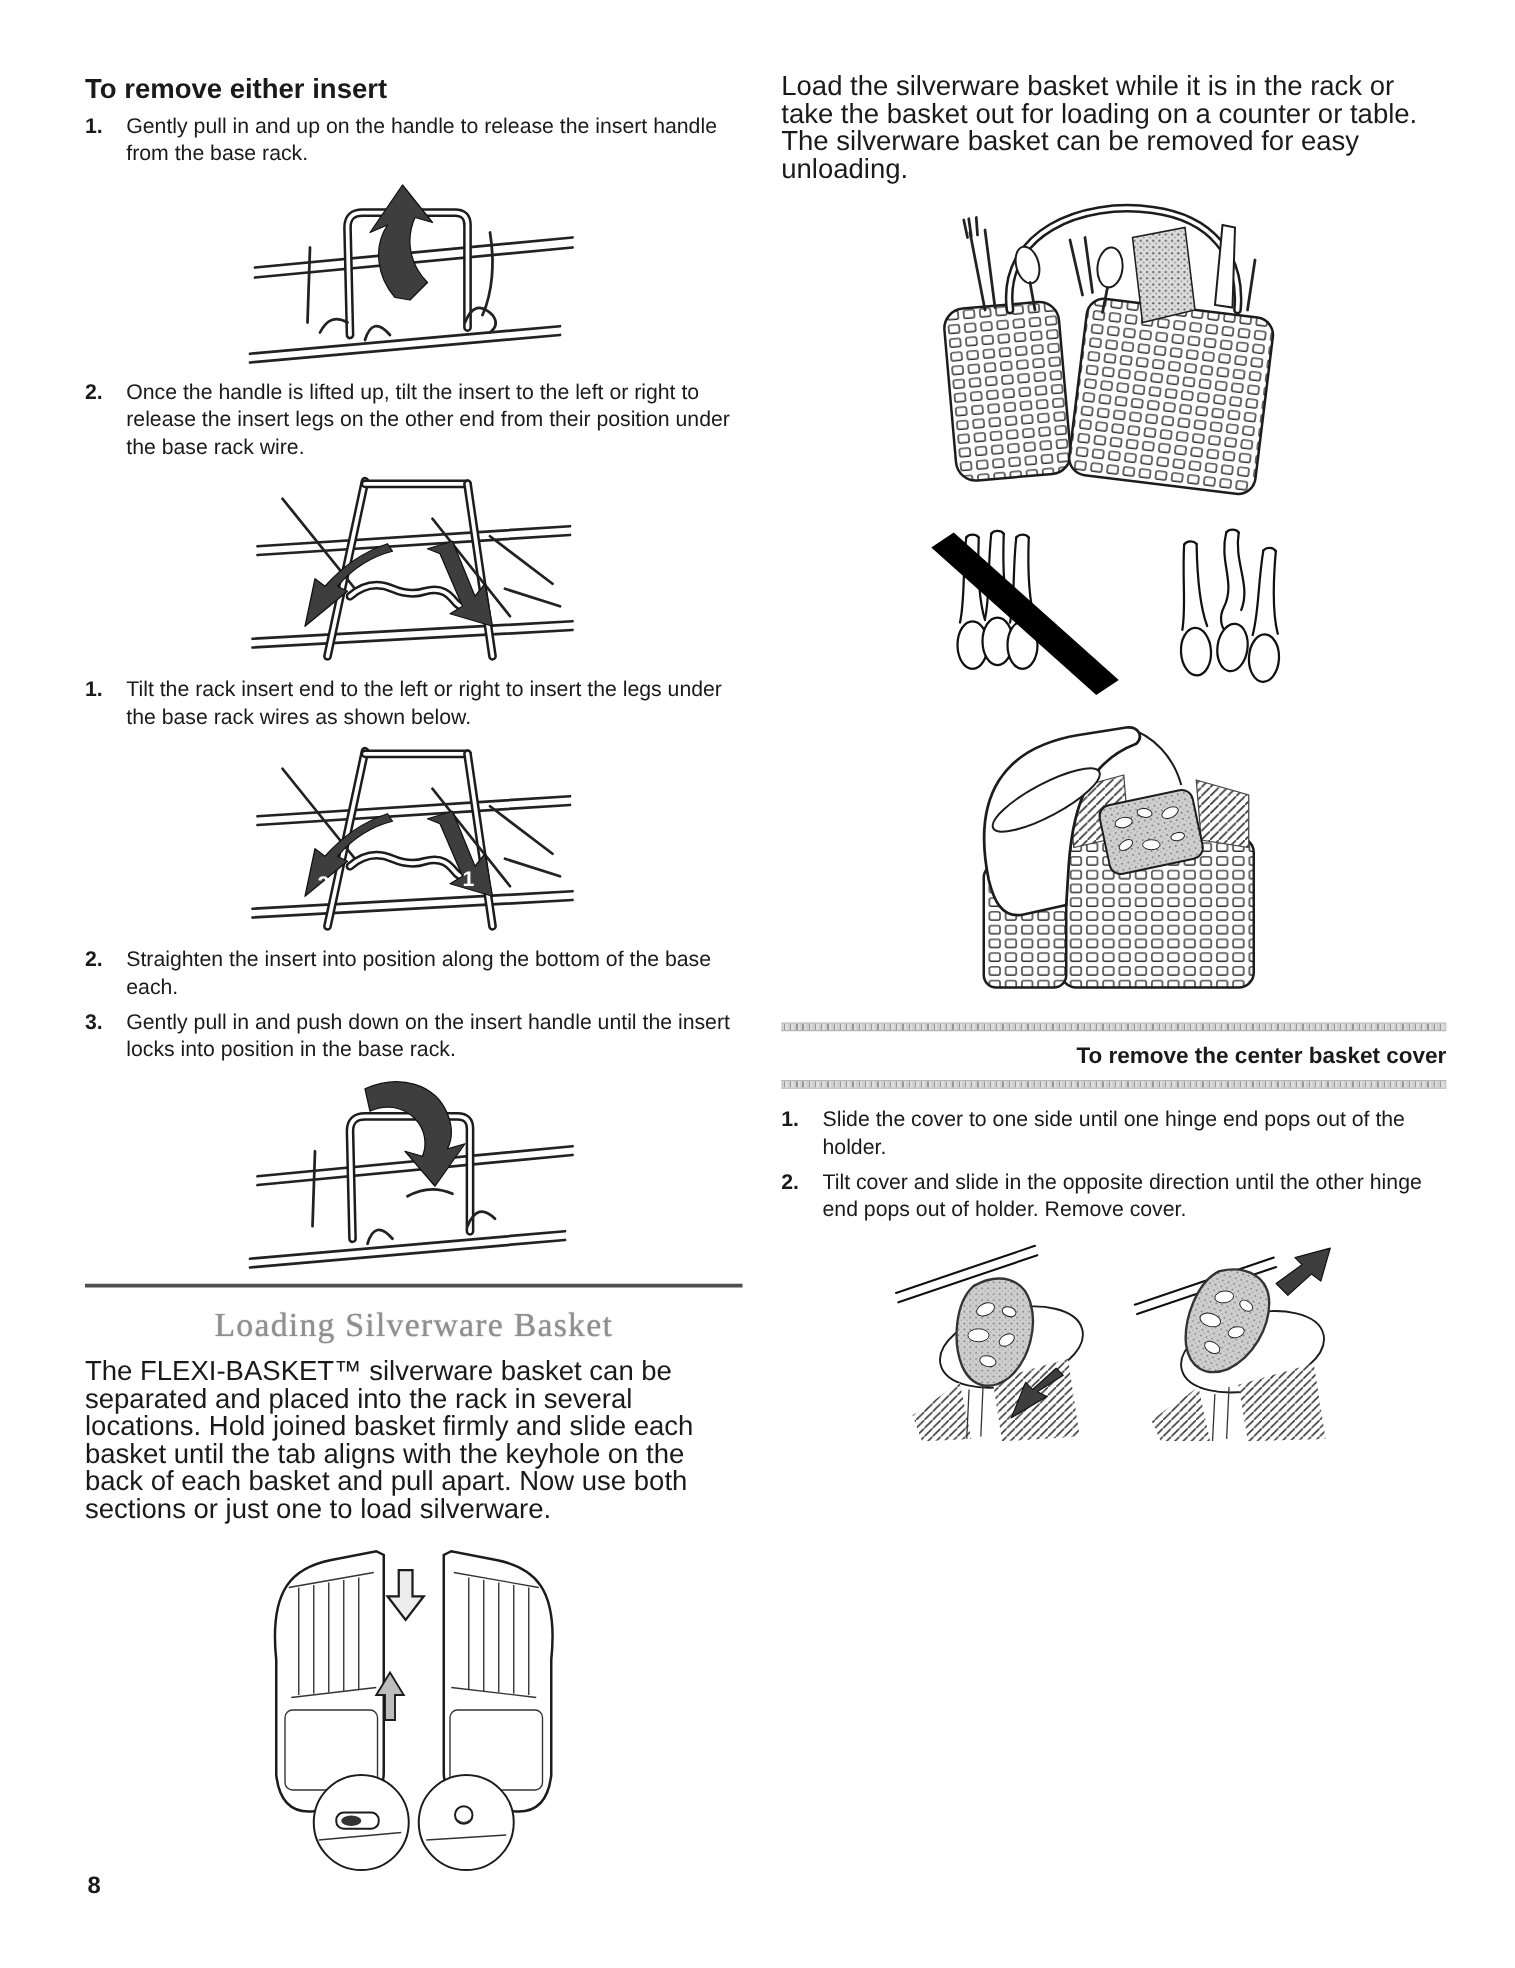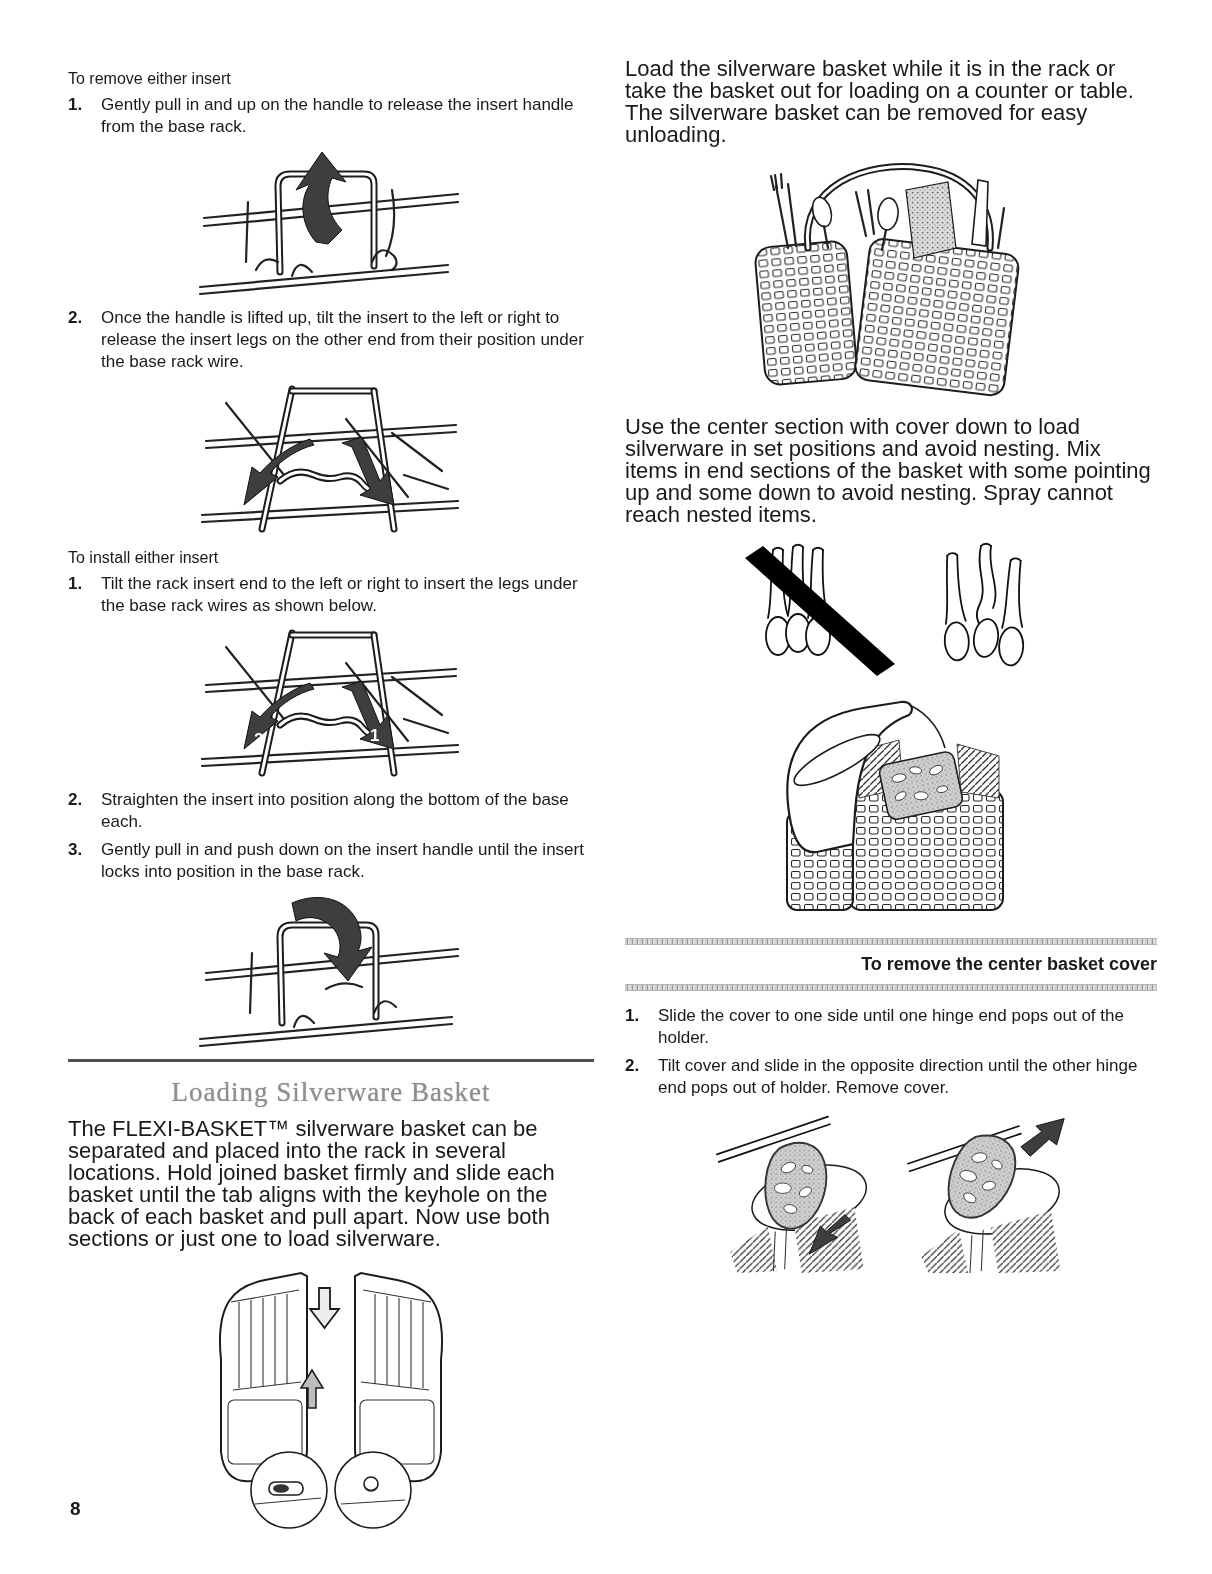--- a/index.html
+++ b/index.html
@@ -4,21 +4,21 @@
 <style>
   html,body{margin:0;padding:0;background:#fff;}
   body{
     width:1212px;height:1574px;position:relative;
     font-family:"Liberation Sans",sans-serif;color:#1a1a1a;
     -webkit-font-smoothing:antialiased;
   }
   .col{position:absolute;top:58px;}
   .col-left{left:68px;width:526px;}
   .col-right{left:625px;width:532px;}
-  h3.sec{font-size:16px;font-weight:normal;margin:12px 0 6px 0;}
+  h3.sec{font-size:22px;font-weight:bold;margin:0 0 6px 0;}
   p.body{font-size:22px;line-height:22px;margin:0 0 10px 0;}
   .step{display:flex;font-size:17px;line-height:22px;margin:0 0 6px 0;}
   .step .num{font-weight:bold;width:33px;flex:none;}
   .step .txt{flex:1;}
   figure{margin:0;text-align:center;}
   figure svg{display:block;margin:0 auto;}
   .fig-m1{margin:6px 0 8px 0;}
   .fig-m2{margin:8px 0 10px 0;}
   .rule{border:none;border-top:3px solid #4f4f4f;margin:10px 0 10px 0;}
   .serif-head{
@@ -120,21 +120,20 @@
         <path class="wire" d="M150,40 L212,118"></path>
         <path class="wire" d="M196,54 L246,92"></path>
         <path class="wire" d="M208,96 L252,110"></path>
         <path class="tube-o" d="M84,102 q16,-14 34,-6 q14,6 26,2 q14,-4 22,6 q6,8 16,10"></path>
         <path class="tube-i" d="M84,102 q16,-14 34,-6 q14,6 26,2 q14,-4 22,6 q6,8 16,10"></path>
         <path class="arrowfill" d="M118,66 C102,70 86,80 74,94 L82,98 L48,126 L56,88 L64,94 C78,78 96,66 114,60 Z"></path>
         <path class="arrowfill" d="M146,64 L166,58 L184,102 L192,92 L198,126 L164,116 L174,110 L156,68 Z"></path>
       </svg>
     </figure>
 
-    <h3 class="sec">To install either insert</h3>
 
     <div class="step">
       <span class="num">1.</span>
       <span class="txt">Tilt the rack insert end to the left or right to insert the legs under the base rack wires as shown below.</span>
     </div>
 
     <figure class="fig-m1">
       <svg width="270" height="158" viewBox="0 0 270 158">
         <path class="wire" d="M10,62 L260,46"></path>
           <path class="wire" d="M10,69 L260,53"></path>
@@ -236,21 +235,20 @@
         <ellipse cx="86" cy="56" rx="9" ry="15" transform="rotate(-15 86 56)" fill="#fff" class="outline2"></ellipse>
         <path class="wire" d="M88,70 L92,92"></path>
         <ellipse cx="152" cy="58" rx="10" ry="16" transform="rotate(6 152 58)" fill="#fff" class="outline2"></ellipse>
         <path class="wire" d="M150,74 L146,94"></path>
         <path d="M236,88 L242,24 L252,26 L250,90 Z" fill="#fff" class="outline2"></path>
         <path class="wire" d="M262,92 L268,52"></path>
         <path class="wire" d="M130,80 L120,36 M138,78 L132,34"></path>
       </svg>
     </figure>
 
-    <p class="body">Use the center section with cover down to load silverware in set positions and avoid nesting. Mix items in end sections of the basket with some pointing up and some down to avoid nesting. Spray cannot reach nested items.</p>
 
     <figure class="fig-m1">
       <svg width="320" height="150" viewBox="0 0 320 150">
         <g transform="translate(36,8)">
           <g id="spoonA">
             <path class="wire2" d="M6,6 C3,34 5,56 1,74"></path>
             <path class="wire2" d="M16,6 C15,34 16,56 21,72"></path>
             <path class="wire2" d="M6,6 a6,5 0 0 1 10,0"></path>
             <ellipse class="spbowl" cx="11" cy="92" rx="12" ry="19" fill="#fff" stroke="#111" stroke-width="1.8"></ellipse>
           </g>

